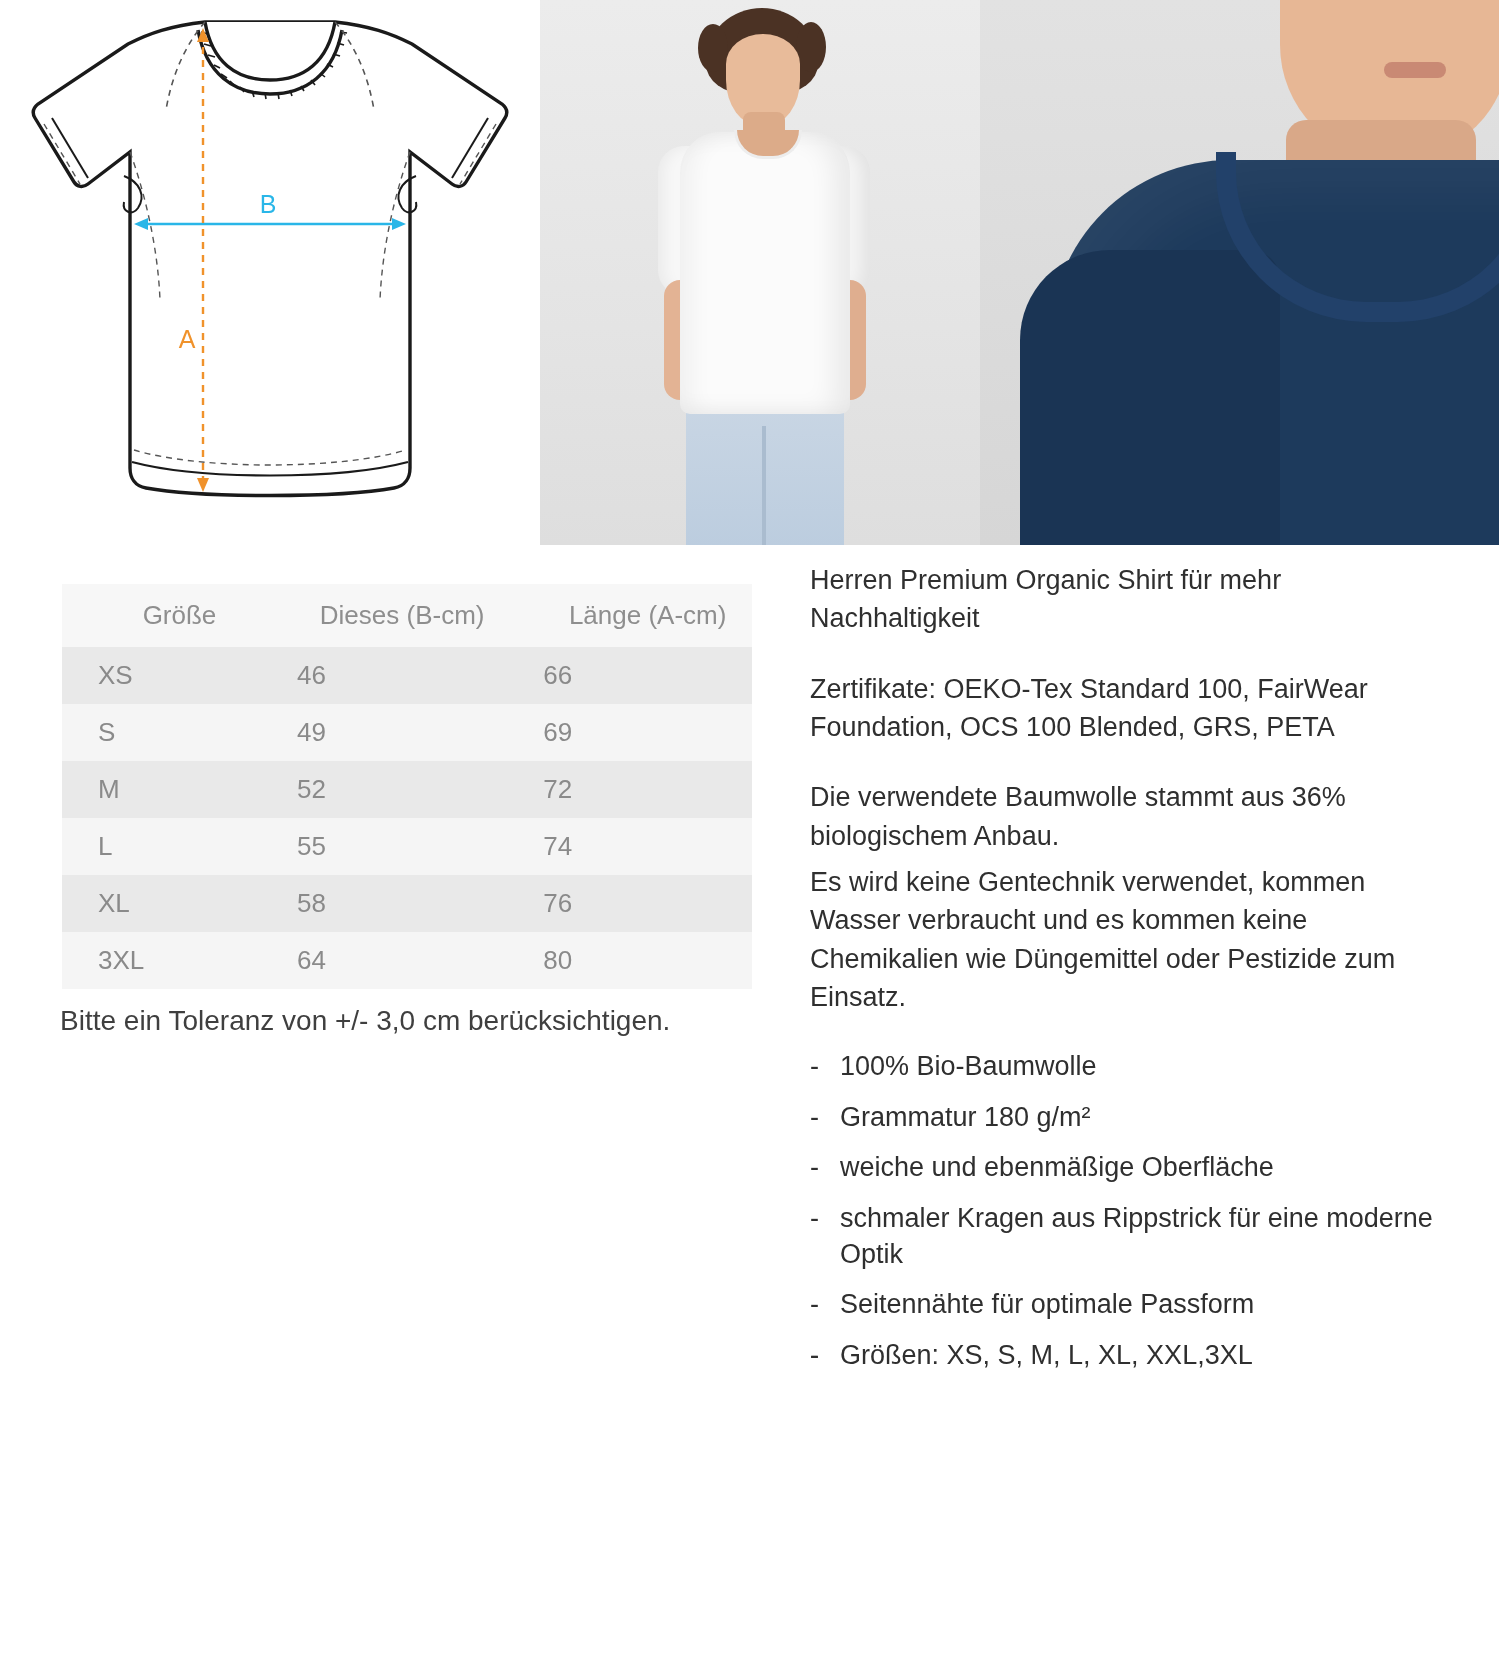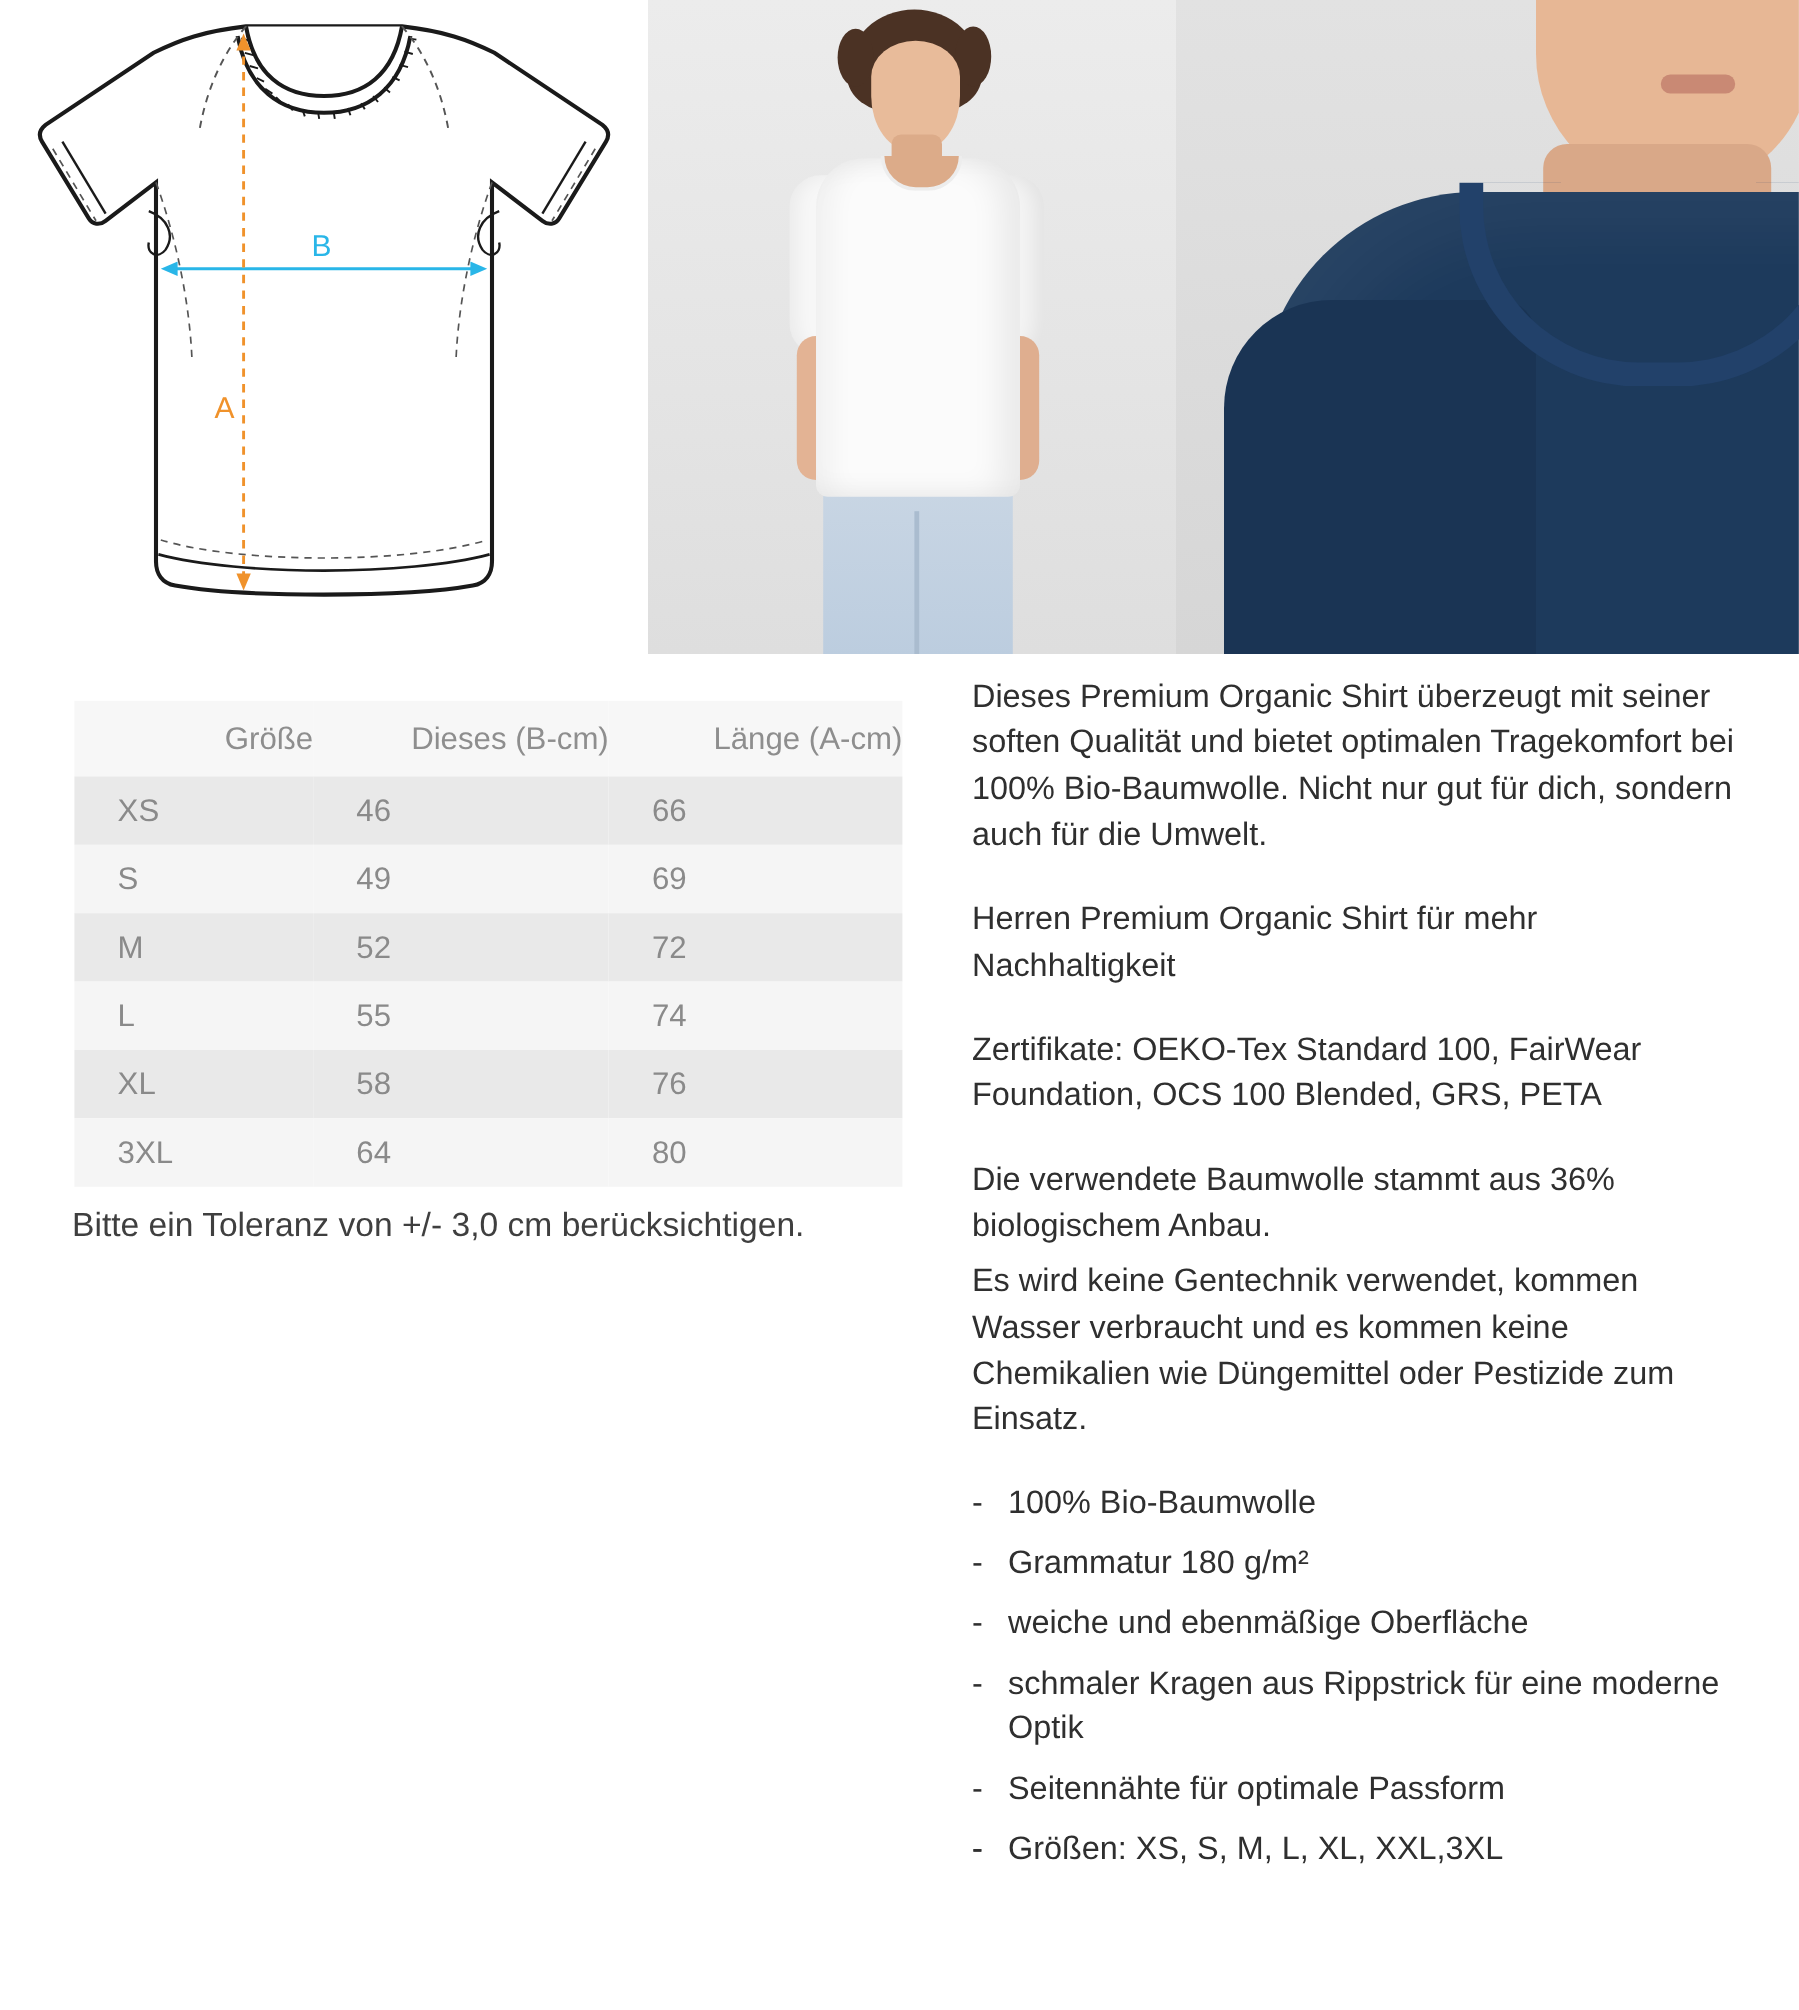--- a/index.html
+++ b/index.html
@@ -152,21 +152,21 @@
   
   .size-table {
     position: absolute;
     left: 62px; top: 39px;
     width: 690px;
     border-collapse: collapse;
     font-size: 26px;
     color: #8a8a8a;
   }
   .size-table th {
-    text-align: right;
+    text-align: center;
     font-weight: normal;
     padding: 16px 0 16px 36px;
     color: #8e8e8e;
     background: #f7f7f7;
     font-size: 26px;
   }
   .size-table td {
     padding: 13px 0 13px 36px;
     color: #8a8a8a;
     font-size: 26px;
@@ -338,21 +338,20 @@
         <td>3XL</td>
         <td>64</td>
         <td>80</td>
       </tr>
     </tbody>
   </table>
 
   <div class="tolerance">Bitte ein Toleranz von +/- 3,0 cm berücksichtigen.</div>
 
   <div class="desc">
-    <p>Dieses Premium Organic Shirt überzeugt mit seiner soften Qualität und bietet optimalen Tragekomfort bei 100% Bio-Baumwolle. Nicht nur gut für dich, sondern auch für die Umwelt.</p>
     <p>Herren Premium Organic Shirt für mehr Nachhaltigkeit</p>
     <p>Zertifikate: OEKO-Tex Standard 100, FairWear Foundation, OCS 100 Blended, GRS, PETA</p>
     <p style="margin-bottom:8px;">
       <span>Die verwendete Baumwolle stammt aus 36% biologischem Anbau.</span>
     </p>
     <p>Es wird keine Gentechnik verwendet, kommen Wasser verbraucht und es kommen keine Chemikalien wie Düngemittel oder Pestizide zum Einsatz.</p>
     <ul class="bullets">
       <li><span class="dash">-</span><span>100% Bio-Baumwolle</span></li>
       <li><span class="dash">-</span><span>Grammatur 180 g/m²</span></li>
       <li><span class="dash">-</span><span>weiche und ebenmäßige Oberfläche</span></li>

